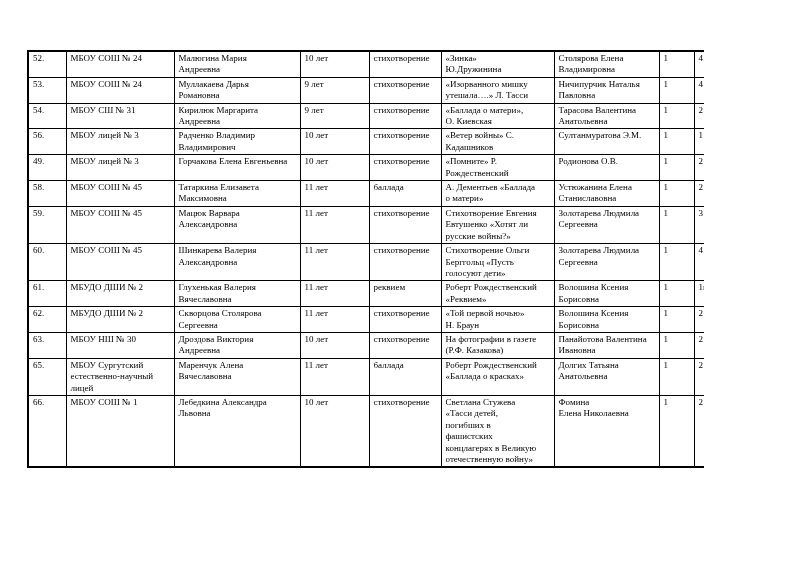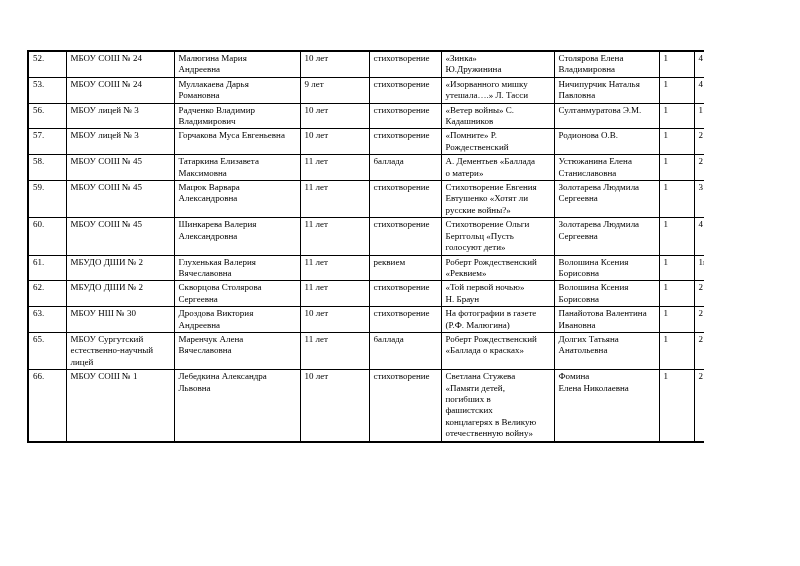--- a/index.html
+++ b/index.html
@@ -77,36 +77,50 @@
     <td>9 лет</td>
     <td>стихотворение</td>
     <td>«Изорванного мишку
 утешала….» Л. Тасси</td>
     <td>Ничипурчик Наталья
 Павловна</td>
     <td>1</td>
     <td>4 мин.</td>
   </tr>
         <tr>
+    <td class="c-num">54.</td>
+    <td>МБОУ СШ № 31</td>
+    <td>Кирилюк Маргарита
+Андреевна</td>
+    <td>9 лет</td>
+    <td>стихотворение</td>
+    <td>«Баллада о матери»,
+О. Киевская</td>
+    <td>Тарасова Валентина
+Анатольевна</td>
+    <td>1</td>
+    <td>2 мин.</td>
+  </tr>
+        <tr>
     <td class="c-num">56.</td>
     <td>МБОУ лицей № 3</td>
     <td>Радченко Владимир
 Владимирович</td>
     <td>10 лет</td>
     <td>стихотворение</td>
     <td>«Ветер войны» С.
 Кадашников</td>
     <td>Султанмуратова Э.М.</td>
     <td>1</td>
     <td>1 мин.</td>
   </tr>
         <tr>
-    <td class="c-num">57.</td>
+    <td class="c-num">49.</td>
     <td>МБОУ лицей № 3</td>
-    <td>Горчакова Муса Евгеньевна</td>
+    <td>Горчакова Елена Евгеньевна</td>
     <td>10 лет</td>
     <td>стихотворение</td>
     <td>«Помните» Р.
 Рождественский</td>
     <td>Родионова О.В.</td>
     <td>1</td>
     <td>2 мин.</td>
   </tr>
         <tr>
     <td class="c-num">58.</td>
@@ -181,21 +195,21 @@
     <td>2 мин. 15 сек</td>
   </tr>
         <tr>
     <td class="c-num">63.</td>
     <td>МБОУ НШ № 30</td>
     <td>Дроздова Виктория
 Андреевна</td>
     <td>10 лет</td>
     <td>стихотворение</td>
     <td>На фотографии в газете
-(Р.Ф. Малюгина)</td>
+(Р.Ф. Казакова)</td>
     <td>Панайотова Валентина
 Ивановна</td>
     <td>1</td>
     <td>2 мин.</td>
   </tr>
         <tr>
     <td class="c-num">65.</td>
     <td>МБОУ Сургутский
 естественно-научный
 лицей</td>
@@ -211,21 +225,21 @@
     <td>2 мин.</td>
   </tr>
         <tr>
     <td class="c-num">66.</td>
     <td>МБОУ СОШ № 1</td>
     <td>Лебедкина Александра
 Львовна</td>
     <td>10 лет</td>
     <td>стихотворение</td>
     <td>Светлана Стужева
-«Памяти детей,
+«Тасси детей,
 погибших в
 фашистских
 концлагерях в Великую
 отечественную войну»</td>
     <td>Фомина
 Елена Николаевна</td>
     <td>1</td>
     <td>2 мин.</td>
   </tr>
       </tbody>

